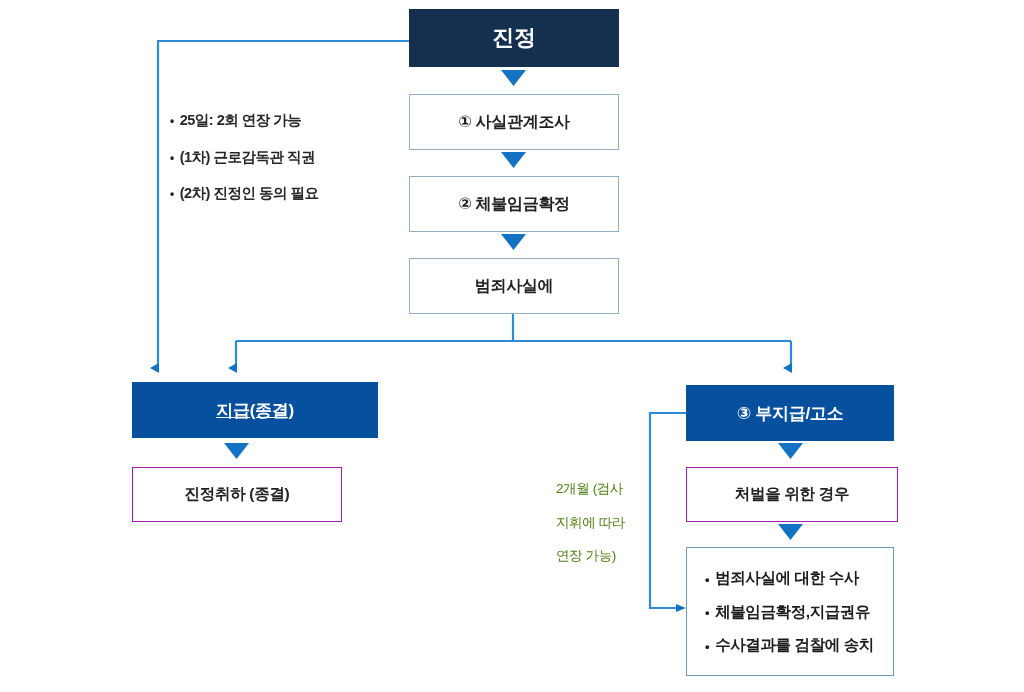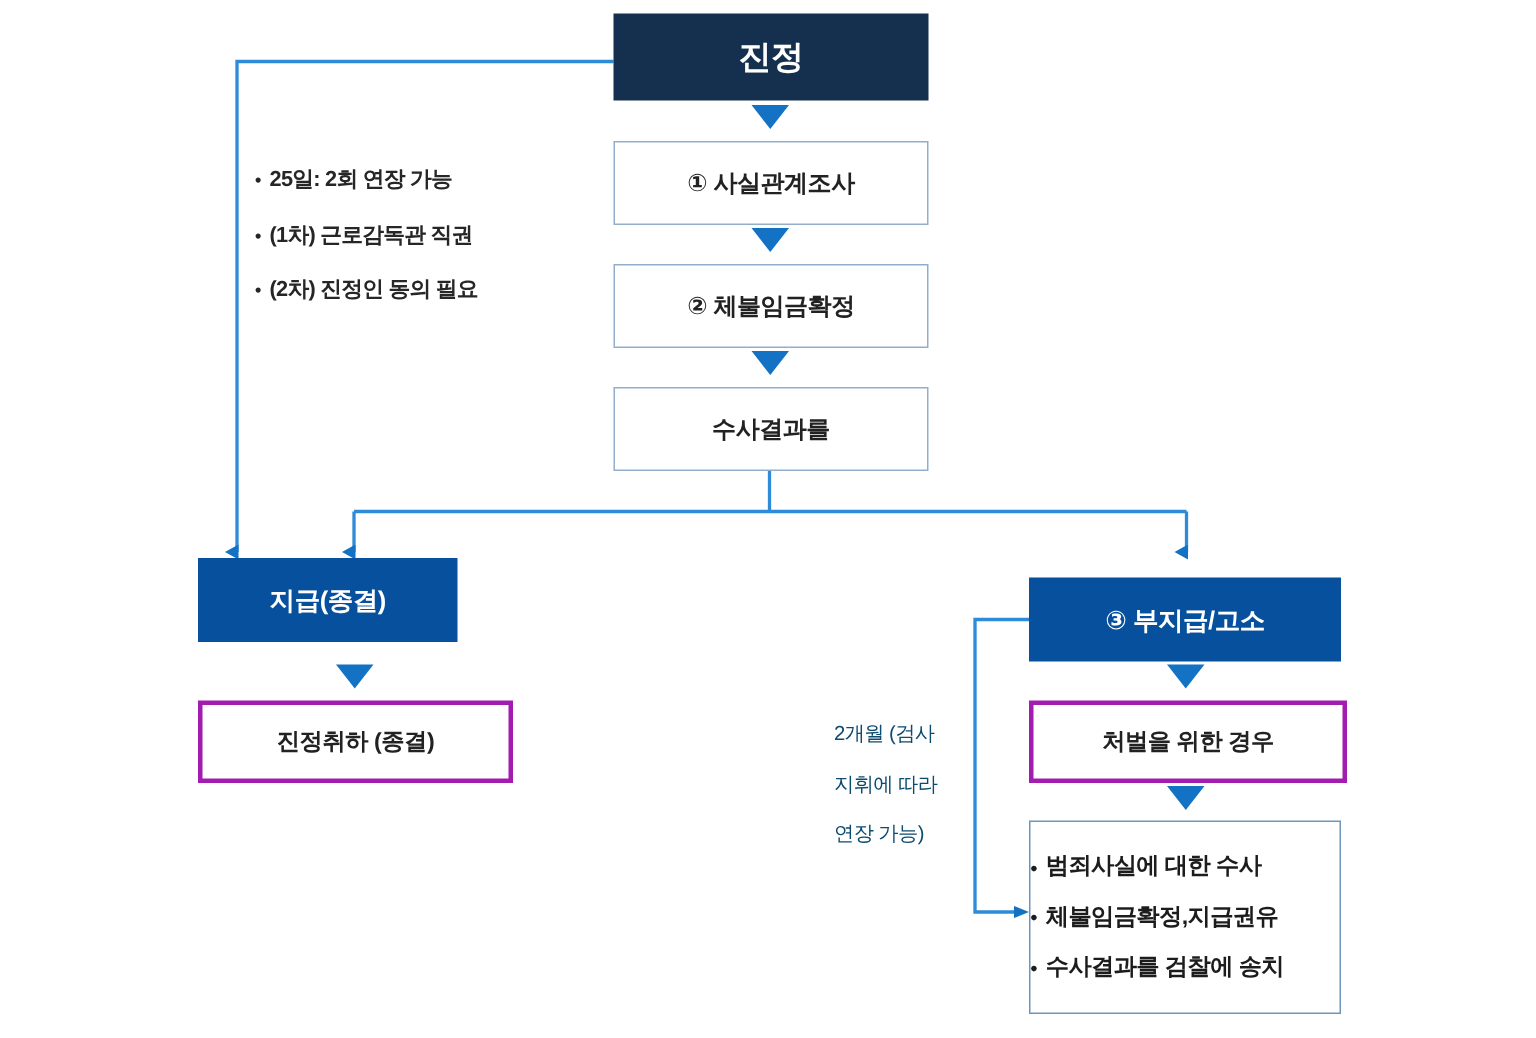--- a/index.html
+++ b/index.html
@@ -52,34 +52,35 @@
   .node-white {
     background: #ffffff;
     border: 1px solid #93aec9;
     color: #222222;
     font-weight: bold;
     font-size: 16px;
     letter-spacing: -0.3px;
   }
   .node-white-thin {
     background: #ffffff;
-    border: 3px solid #a21caf;
+    border: 1px solid #a21caf;
     color: #222222;
     font-weight: bold;
     font-size: 15.5px;
     letter-spacing: -0.3px;
   }
   .bullet-box {
     position: absolute;
     box-sizing: border-box;
     background: #ffffff;
     border: 1px solid #6f95bd;
     display: flex;
     flex-direction: column;
     justify-content: center;
+    padding-left: 18px;
   }
   .bullet-box .bullet-line {
     font-size: 15.5px;
     font-weight: bold;
     color: #1c1c1c;
     line-height: 1;
     padding: 9px 0;
     letter-spacing: -0.4px;
     white-space: nowrap;
   }
@@ -111,21 +112,21 @@
   }
   .side-note {
     position: absolute;
     display: flex;
     flex-direction: column;
     align-items: flex-start;
   }
   .side-note .side-line {
     font-size: 13.5px;
     font-weight: normal;
-    color: #0c4a6e;
+    color: #4d7c0f;
     line-height: 1;
     padding: 10px 0;
     letter-spacing: -0.4px;
     white-space: nowrap;
   }
 </style>
 </head>
 <body>
 
 <div id="canvas">
@@ -181,24 +182,24 @@
 
   <div class="node node-white" style="left:409px; top:94px; width:210px; height:56px;">
     <span>① 사실관계조사</span>
   </div>
 
   <div class="node node-white" style="left:409px; top:176px; width:210px; height:56px;text-align:center;">
     <span>② 체불임금확정</span>
   </div>
 
   <div class="node node-white" style="left:409px; top:258px; width:210px; height:56px;">
-    <span>수사결과를</span>
-  </div>
-
-  <div class="node node-blue" style="left:132px; top:372px; width:173px; height:56px;">
+    <span>범죄사실에</span>
+  </div>
+
+  <div class="node node-blue" style="left:132px; top:382px; width:246px; height:56px;text-decoration:underline;">
     <span>지급(종결)</span>
   </div>
 
   <div class="node node-white-thin" style="left:132px; top:467px; width:210px; height:55px;">
     <span>진정취하 (종결)</span>
   </div>
 
   <div class="node node-blue" style="left:686px; top:385px; width:208px; height:56px;">
     <span>③ 부지급/고소</span>
   </div>

